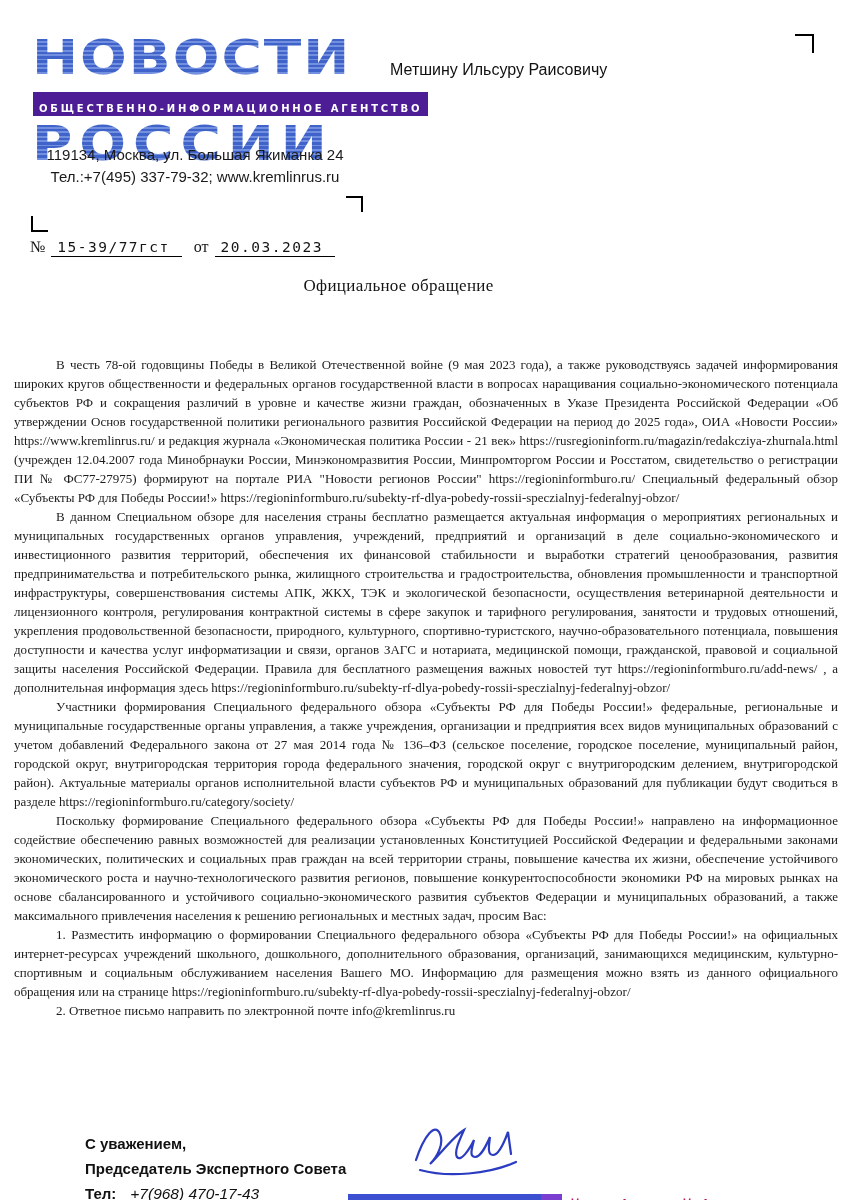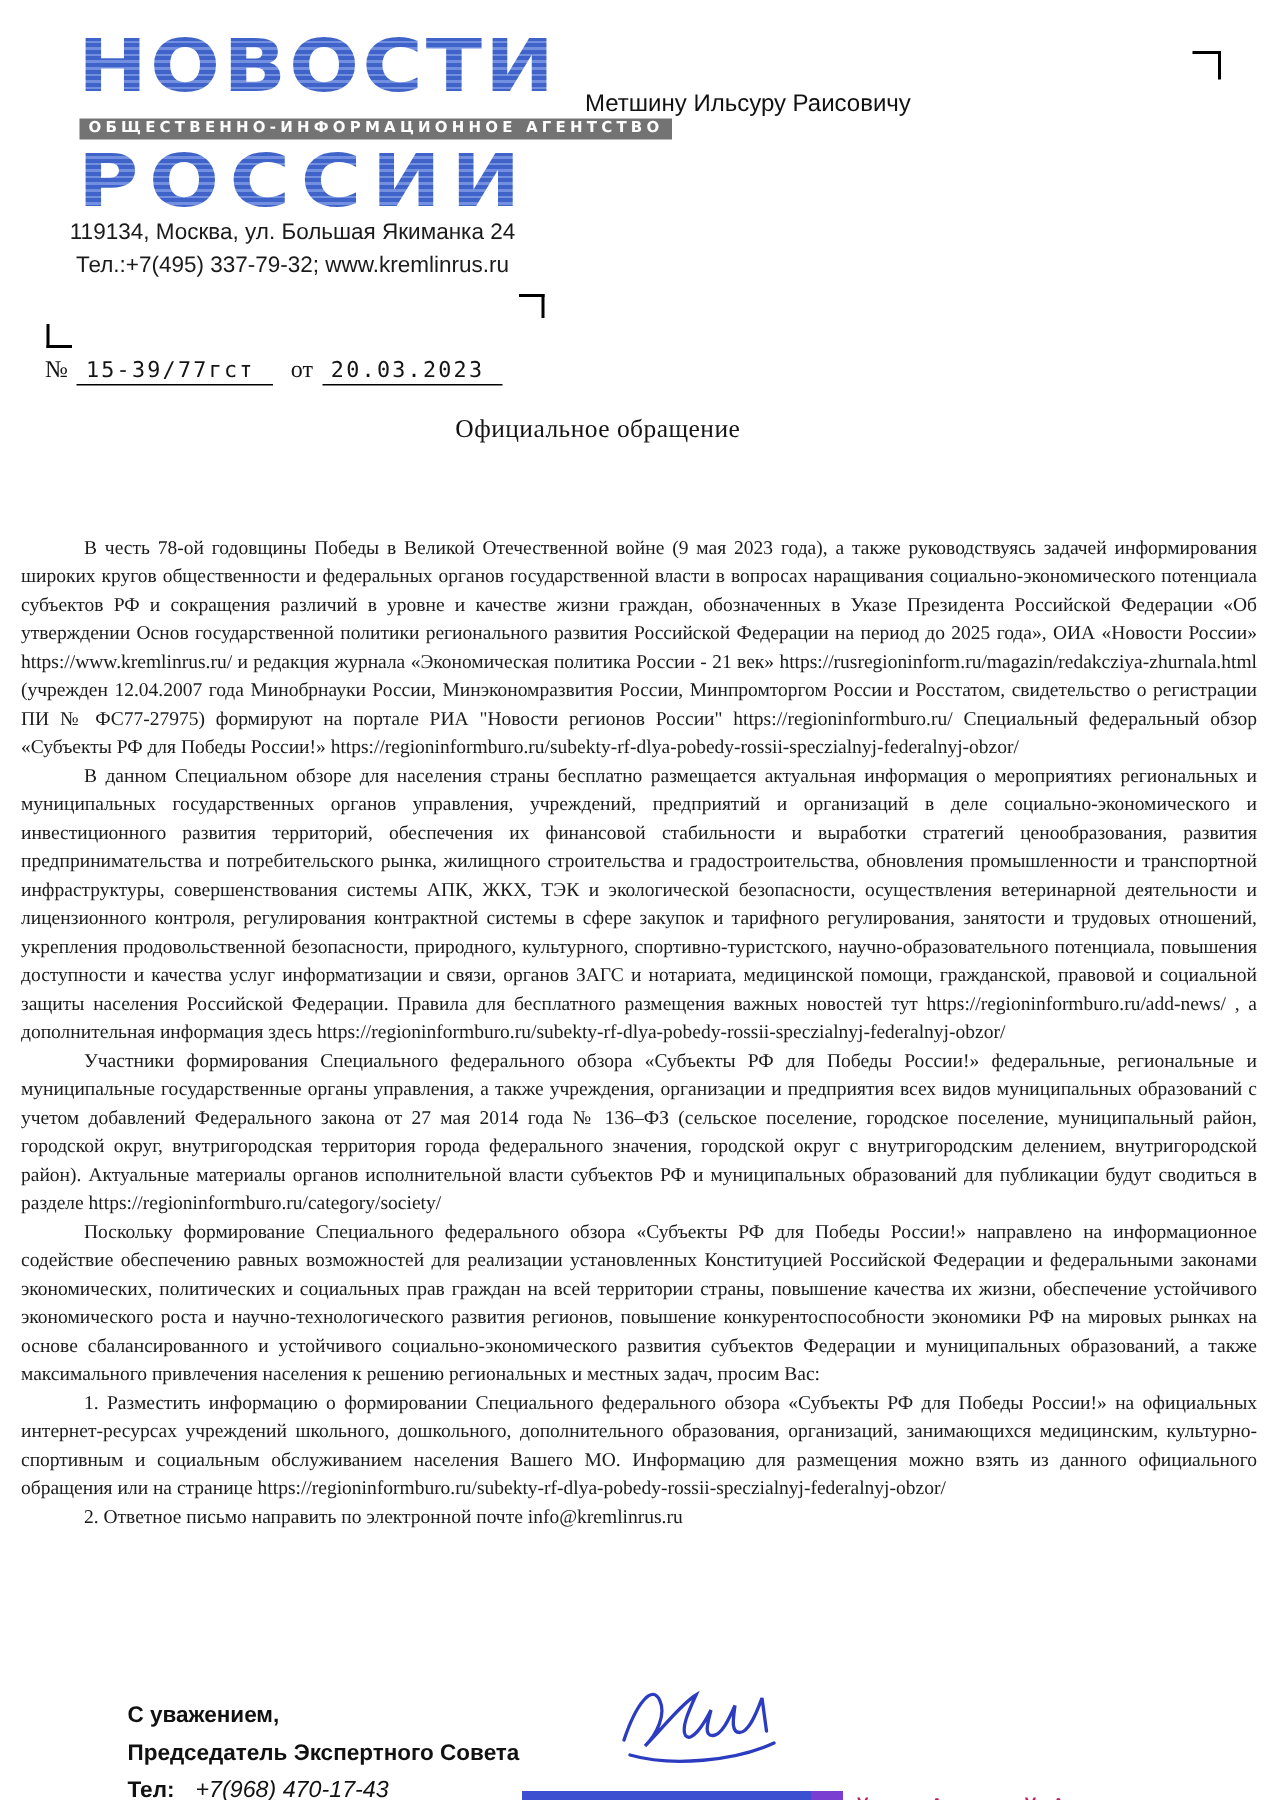--- a/index.html
+++ b/index.html
@@ -3,37 +3,37 @@
 <meta charset="utf-8">
 <style>
   html,body { margin:0; padding:0; background:#888; }
   .page {
     position:relative; width:848px; height:1200px; margin:0 auto;
     background:#ffffff; overflow:hidden;
     font-family:"Liberation Serif", serif; color:#141414;
   }
 
   
-  .logo { position:absolute; left:32px; top:20px; width:340px;margin-left:20px; }
+  .logo { position:absolute; left:32px; top:34px; width:340px; }
   .logo-line {
     font-family:"DejaVu Sans", sans-serif; font-weight:bold;
     color:#4a72d2; line-height:1; white-space:nowrap;
   }
   .logo-line1 { font-size:55px; letter-spacing:2px; transform:scaleY(0.88); transform-origin:left top; }
   .logo-line2 { font-size:55px; letter-spacing:7px; transform:scaleY(0.88); transform-origin:left top; margin-top:1px; }
   @supports ((-webkit-background-clip: text) or (background-clip: text)) {
     .logo-line {
       background-image: repeating-linear-gradient(180deg, #3f63c8 0 3px, #7390e0 3px 5px);
       -webkit-background-clip: text; background-clip: text; color: transparent;
     }
   }
   .logo-banner {
-    display:inline-block; background:#737373; color:#ffffff;
+    display:inline-block; background:#4c1d95; color:#ffffff;
     font-family:"DejaVu Sans", sans-serif; font-weight:bold;
-    font-size:10px; letter-spacing:2.8px; padding:1px 6px 2px 6px;
+    font-size:10px; letter-spacing:2.8px; padding:11px 6px 2px 6px;
     margin:3px 0 3px 1px; white-space:nowrap;
   }
 
   .letterhead-address {
     position:absolute; left:10px; top:144px; width:370px; text-align:center;
     font-family:"Liberation Sans", sans-serif; font-size:15px; line-height:22px; color:#1a1a1a;
   }
 
   
   .doc-number-row {

